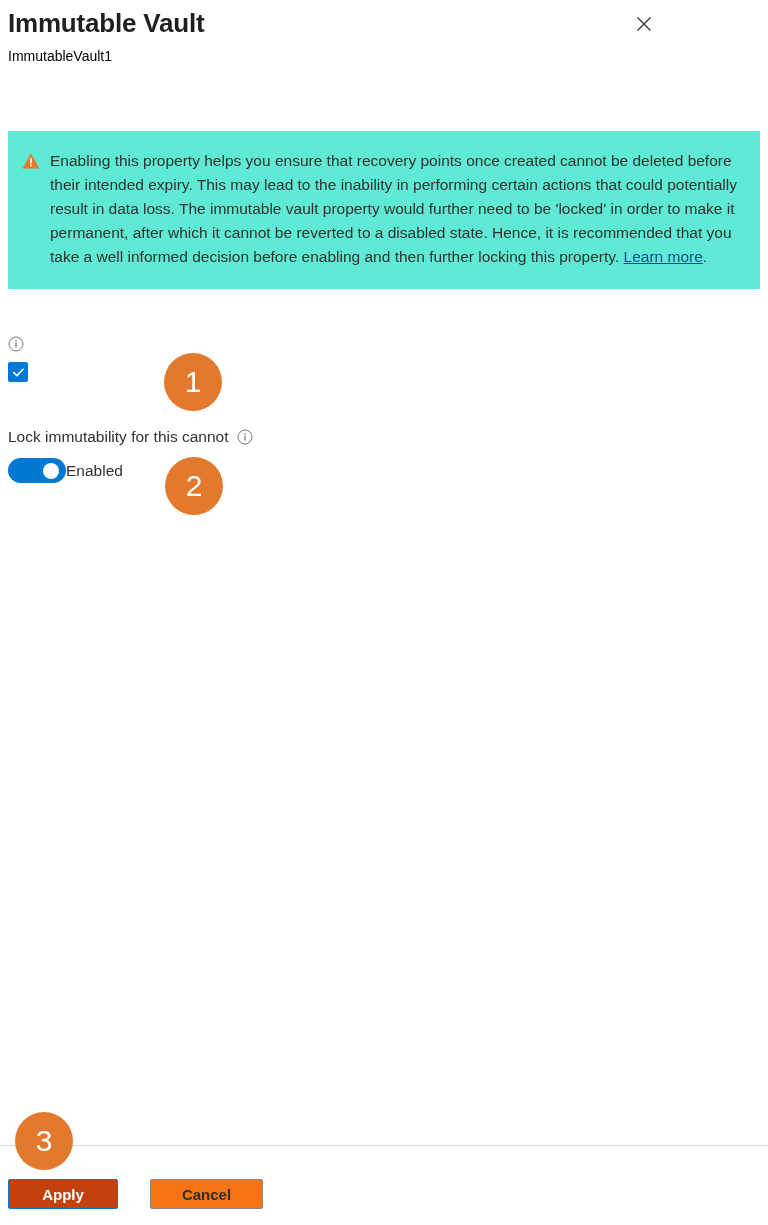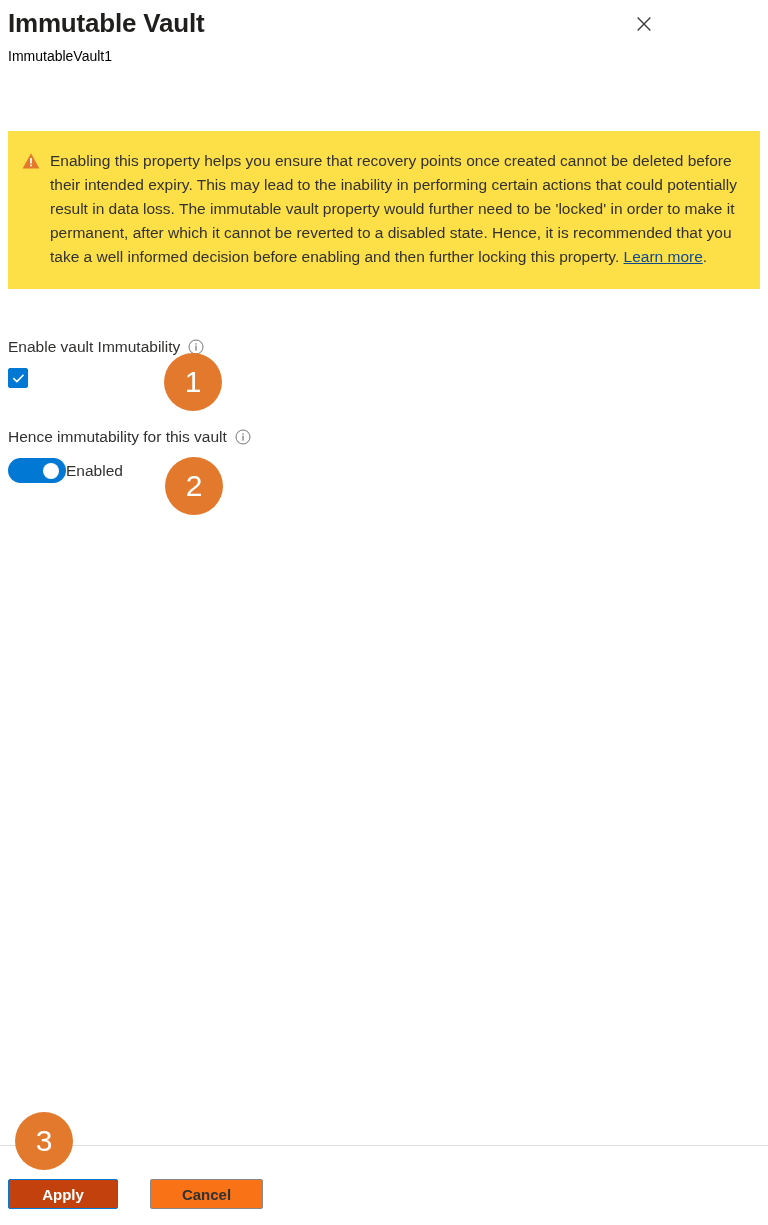--- a/index.html
+++ b/index.html
@@ -60,21 +60,21 @@
   }
   .close-button svg { display: block; }
 
   
   .warning-banner {
     position: absolute;
     left: 8px;
     top: 131px;
     width: 752px;
     box-sizing: border-box;
-    background: #fde047;
+    background: #5eead4;
     padding: 18px 14px 20px 14px;
     display: flex;
     align-items: flex-start;
     gap: 10px;
   }
   .warning-icon {
     flex: 0 0 auto;
     width: 18px;
     height: 18px;
     margin-top: 3px;
@@ -240,39 +240,38 @@
       <rect x="8.15" y="12.5" width="1.7" height="1.8" rx="0.5" fill="#ffffff"></rect>
     </svg>
   </span>
   <div class="warning-text">
     <span>Enabling this property helps you ensure that recovery points once created cannot be deleted before their intended expiry. This may lead to the inability in performing certain actions that could potentially result in data loss. The immutable vault property would further need to be 'locked' in order to make it permanent, after which it cannot be reverted to a disabled state. Hence, it is recommended that you take a well informed decision before enabling and then further locking this property. </span><a class="learn-more-link">Learn more</a><span>.</span>
   </div>
 </div>
 
 <div class="field-block" style="top:336px;">
   <div class="field-label-row">
-    <span class="field-label">Enable vault Immutability</span>
     <span class="info-icon">
       <svg width="16" height="16" viewBox="0 0 16 16" aria-hidden="true">
         <circle cx="8" cy="8" r="7" fill="none" stroke="#767676" stroke-width="1"></circle>
         <rect x="7.4" y="6.6" width="1.2" height="5" fill="#767676"></rect>
         <rect x="7.4" y="4.2" width="1.2" height="1.4" fill="#767676"></rect>
       </svg>
     </span>
   </div>
   <div class="checkbox">
     <svg width="13" height="13" viewBox="0 0 13 13" aria-hidden="true">
       <path d="M1.8 6.6 L4.9 9.6 L11.1 3.3" stroke="#ffffff" stroke-width="1.6" fill="none" stroke-linecap="round" stroke-linejoin="round"></path>
     </svg>
   </div>
 </div>
 
 <div class="field-block" style="top:426px;">
   <div class="field-label-row">
-    <span class="field-label">Hence immutability for this vault</span>
+    <span class="field-label">Lock immutability for this cannot</span>
     <span class="info-icon">
       <svg width="16" height="16" viewBox="0 0 16 16" aria-hidden="true">
         <circle cx="8" cy="8" r="7" fill="none" stroke="#767676" stroke-width="1"></circle>
         <rect x="7.4" y="6.6" width="1.2" height="5" fill="#767676"></rect>
         <rect x="7.4" y="4.2" width="1.2" height="1.4" fill="#767676"></rect>
       </svg>
     </span>
   </div>
   <div class="toggle-row">
     <div class="toggle">

